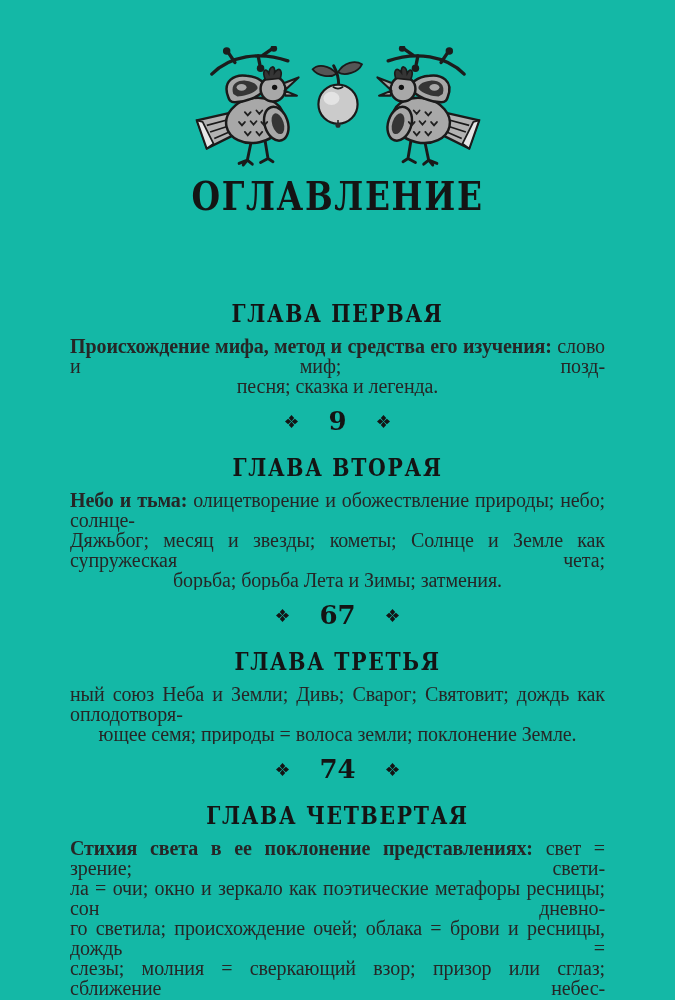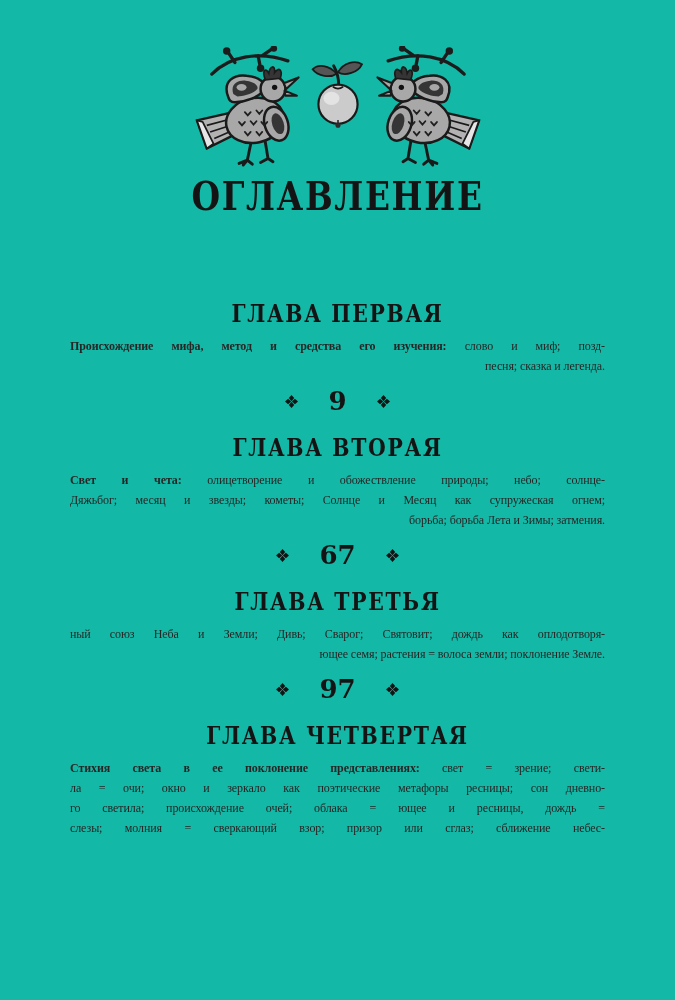--- a/index.html
+++ b/index.html
@@ -44,26 +44,26 @@
     text-align: center;
     font-family: "DejaVu Serif", serif;
     font-weight: bold;
     font-size: 24px;
     line-height: 27px;
     letter-spacing: 2px;
     color: #141414;
     transform: scaleX(0.85);
   }
   .chapter-desc {
-    font-size: 12px;
+    font-size: 20px;
     line-height: 20px;
     letter-spacing: -0.1px;
     overflow: hidden;
   }
-  .line { text-align: right; }
+  .line { text-align: center; }
   .line.just { text-align: justify; text-align-last: justify; }
   .line b { font-weight: bold; }
   .page-row {
     display: flex;
     justify-content: center;
     align-items: center;
     gap: 30px;
     margin: 12px 0 20px 0;
   }
   .page-num {
@@ -182,22 +182,22 @@
           <path d="M0 6.5 L3.1 3.8 L6.2 6.5 L3.1 9.2 Z"></path>
           <path d="M6.8 6.5 L9.9 3.8 L13 6.5 L9.9 9.2 Z"></path>
         </svg>
       </span>
     </div>
   </section>
 
   <section class="chapter">
     <h2 class="chapter-heading">ГЛАВА ВТОРАЯ</h2>
     <div class="chapter-desc">
-          <div class="line just"><b>Свет и чета:</b> олицетворение и обожествление природы; небо; солнце-</div>
-          <div class="line just">Дяжьбог; месяц и звезды; кометы; Солнце и Месяц как супружеская огнем;</div>
+          <div class="line just"><b>Небо и тьма:</b> олицетворение и обожествление природы; небо; солнце-</div>
+          <div class="line just">Дяжьбог; месяц и звезды; кометы; Солнце и Земле как супружеская чета;</div>
           <div class="line">борьба; борьба Лета и Зимы; затмения.</div>
         </div>
     <div class="page-row">
       <span class="orn">
         <svg viewBox="0 0 13 13" fill="#141414">
           <path d="M6.5 0 L9.2 3.1 L6.5 6.2 L3.8 3.1 Z"></path>
           <path d="M6.5 6.8 L9.2 9.9 L6.5 13 L3.8 9.9 Z"></path>
           <path d="M0 6.5 L3.1 3.8 L6.2 6.5 L3.1 9.2 Z"></path>
           <path d="M6.8 6.5 L9.9 3.8 L13 6.5 L9.9 9.2 Z"></path>
         </svg>
@@ -211,48 +211,48 @@
           <path d="M6.8 6.5 L9.9 3.8 L13 6.5 L9.9 9.2 Z"></path>
         </svg>
       </span>
     </div>
   </section>
 
   <section class="chapter">
     <h2 class="chapter-heading">ГЛАВА ТРЕТЬЯ</h2>
     <div class="chapter-desc">
           <div class="line just">ный союз Неба и Земли; Дивь; Сварог; Святовит; дождь как оплодотворя-</div>
-          <div class="line">ющее семя; растения = волоса земли; поклонение Земле.</div>
+          <div class="line">ющее семя; природы = волоса земли; поклонение Земле.</div>
         </div>
     <div class="page-row">
       <span class="orn">
         <svg viewBox="0 0 13 13" fill="#141414">
           <path d="M6.5 0 L9.2 3.1 L6.5 6.2 L3.8 3.1 Z"></path>
           <path d="M6.5 6.8 L9.2 9.9 L6.5 13 L3.8 9.9 Z"></path>
           <path d="M0 6.5 L3.1 3.8 L6.2 6.5 L3.1 9.2 Z"></path>
           <path d="M6.8 6.5 L9.9 3.8 L13 6.5 L9.9 9.2 Z"></path>
         </svg>
       </span>
-      <span class="page-num">97</span>
+      <span class="page-num">74</span>
       <span class="orn">
         <svg viewBox="0 0 13 13" fill="#141414">
           <path d="M6.5 0 L9.2 3.1 L6.5 6.2 L3.8 3.1 Z"></path>
           <path d="M6.5 6.8 L9.2 9.9 L6.5 13 L3.8 9.9 Z"></path>
           <path d="M0 6.5 L3.1 3.8 L6.2 6.5 L3.1 9.2 Z"></path>
           <path d="M6.8 6.5 L9.9 3.8 L13 6.5 L9.9 9.2 Z"></path>
         </svg>
       </span>
     </div>
   </section>
 
   <section class="chapter">
     <h2 class="chapter-heading">ГЛАВА ЧЕТВЕРТАЯ</h2>
     <div class="chapter-desc">
           <div class="line just"><b>Стихия света в ее поклонение представлениях:</b> свет = зрение; свети-</div>
           <div class="line just">ла = очи; окно и зеркало как поэтические метафоры ресницы; сон дневно-</div>
-          <div class="line just">го светила; происхождение очей; облака = ющее и ресницы, дождь =</div>
+          <div class="line just">го светила; происхождение очей; облака = брови и ресницы, дождь =</div>
           <div class="line just">слезы; молния = сверкающий взор; призор или сглаз; сближение небес-</div>
         </div>
 
   </section>
 </div>
 
 </div>
 
 </body></html>

